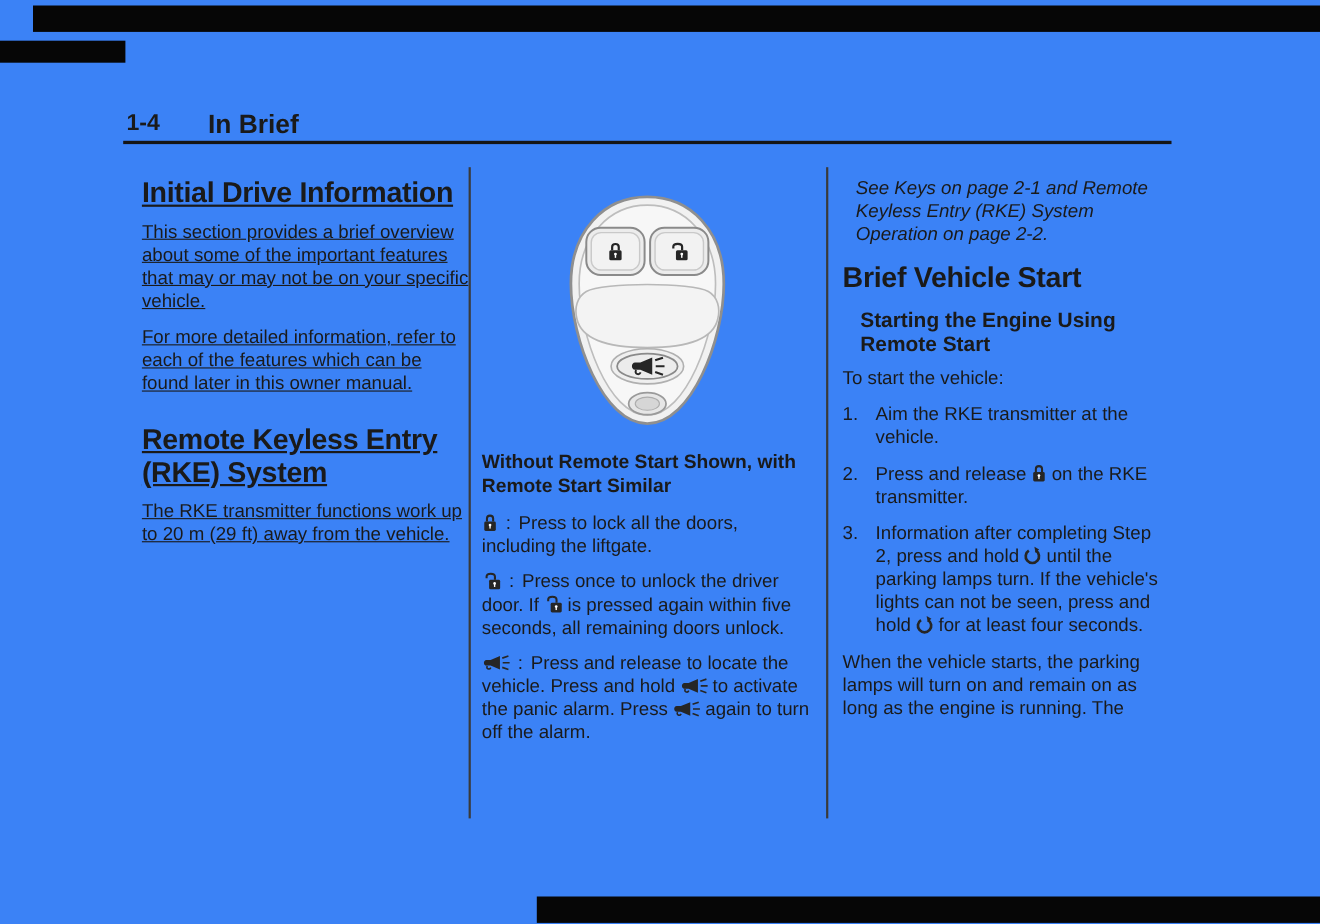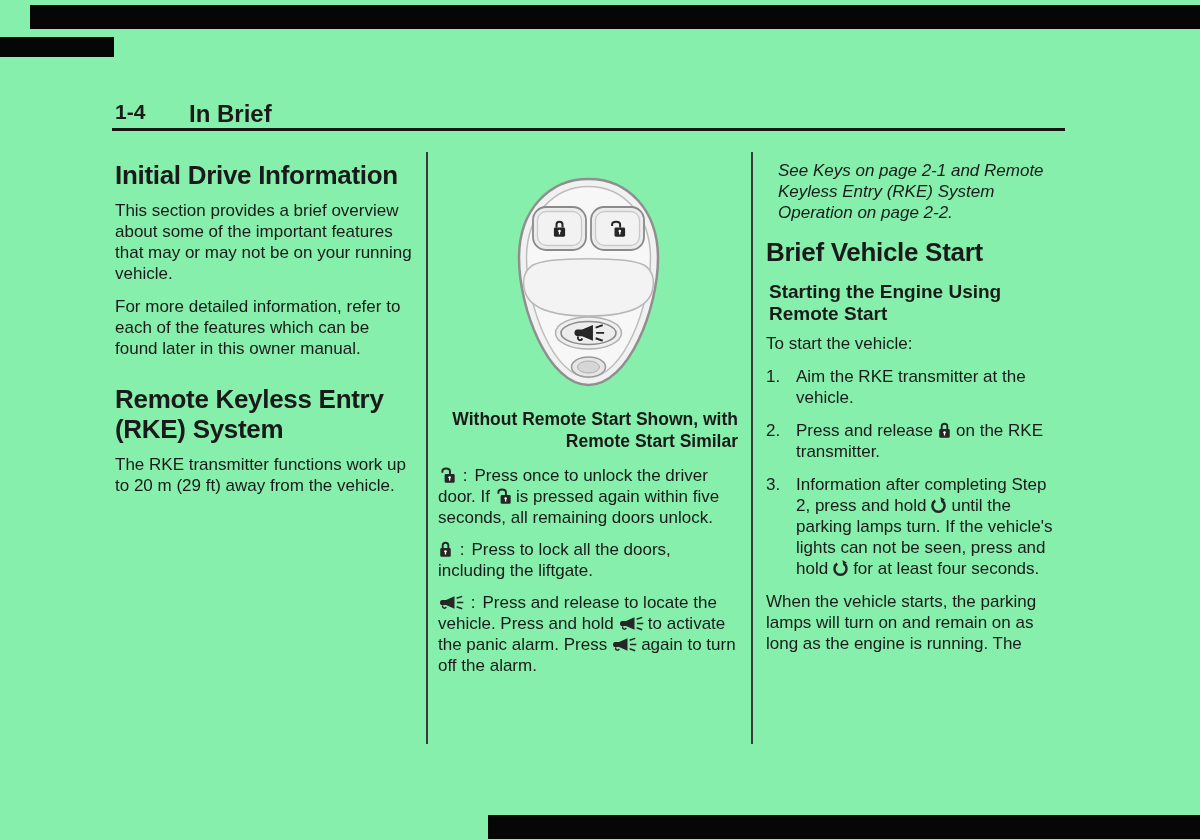--- a/index.html
+++ b/index.html
@@ -4,52 +4,52 @@
 <style>
   html, body { margin: 0; padding: 0; }
   body {
     width: 1200px; height: 840px;
     background: #ffffff;
     font-family: "Liberation Sans", sans-serif;
     color: #1a1a1a;
     position: relative;
     overflow: hidden;
   }
-  .page { position: absolute; inset: 0; background: #86efac; }
+  .page { position: absolute; inset: 0; background: #3b82f6; }
 
   
   .scan-bar { position: absolute; background: #060606; }
   .scan-bar.top    { left: 30px;  top: 5px;   width: 1170px; height: 24px; }
   .scan-bar.stub   { left: 0;     top: 37px;  width: 114px;  height: 20px; }
   .scan-bar.bottom { left: 488px; top: 815px; width: 712px;  height: 24px; }
 
   
   .hdr-num   { position: absolute; left: 115px; top: 100px; font-size: 21px; font-weight: bold; }
   .hdr-title { position: absolute; left: 189px; top: 100px; font-size: 24px; font-weight: bold; }
   .hdr-rule  { position: absolute; left: 112px; top: 128px; width: 953px; height: 3px; background: #151515; }
 
   
   .vrule { position: absolute; top: 152px; height: 592px; width: 2px; background: #3a3a3a; }
   .vrule.v1 { left: 426px; }
   .vrule.v2 { left: 751px; }
 
   
   .col { position: absolute; top: 160px; width: 298px; font-size: 17px; line-height: 21px; }
-  .col.left  { left: 115px; }
+  .col.left  { left: 129px; text-decoration: underline; }
   .col.mid   { left: 438px; width: 300px; }
   .col.right { left: 766px; }
 
   .big-title { font-size: 26px; line-height: 30px; font-weight: bold; letter-spacing: -0.3px; margin: 0 0 10px 0; }
   .big-title.gap-above { margin-top: 25px; }
-  .sub-title { font-size: 19px; line-height: 22px; font-weight: bold; margin: 14px 0 8px 3px; }
+  .sub-title { font-size: 19px; line-height: 22px; font-weight: bold; margin: 14px 0 8px 16px; }
   p.body-para { margin: 0 0 12px 0; }
 
   
   .fob-wrap { text-align: center; margin: 16px 0 15px 0; }
-  .fig-caption { font-weight: bold; font-size: 17.5px; line-height: 22px; text-align: right; margin: 0 0 13px 0; }
+  .fig-caption { font-weight: bold; font-size: 17.5px; line-height: 22px; text-align: left; margin: 0 0 13px 0; }
   .icon-item { margin: 0 0 11px 0; }
 
   
   .xref { font-style: italic; margin: 0 0 14px 12px; }
 
   
   .steps { margin: 8px 0 0 0; }
   .step { display: flex; margin: 0 0 12px 0; }
   .step-num { width: 30px; flex: none; }
   .step-body { flex: 1; }
@@ -103,21 +103,21 @@
 
   <div class="hdr-num">1-4</div>
   <div class="hdr-title">In Brief</div>
   <div class="hdr-rule"></div>
 
   <div class="vrule v1"></div>
   <div class="vrule v2"></div>
 
   <div class="col left">
     <div class="big-title">Initial Drive Information</div>
-    <p class="body-para">This section provides a brief overview about some of the important features that may or may not be on your running vehicle.</p>
+    <p class="body-para">This section provides a brief overview about some of the important features that may or may not be on your specific vehicle.</p>
     <p class="body-para">For more detailed information, refer to each of the features which can be found later in this owner manual.</p>
     <div class="big-title gap-above">Remote Keyless Entry (RKE) System</div>
     <p class="body-para">The RKE transmitter functions work up to 20 m (29 ft) away from the vehicle.</p>
   </div>
 
   <div class="col mid">
     <div class="fob-wrap">
       <svg width="165" height="212" viewBox="0 0 165 212">
         <path d="M82.5,3 C122,3 152,34 152,82 C152,132 123,209 82.5,209 C42,209 13,132 13,82 C13,34 43,3 82.5,3 Z" fill="#f1f1f1" stroke="#8f8f8f" stroke-width="2.5"></path>
         <path d="M82.5,10.5 C117,10.5 144.5,39 144.5,82 C144.5,128 118,201.5 82.5,201.5 C47,201.5 20.5,128 20.5,82 C20.5,39 48,10.5 82.5,10.5 Z" fill="#f7f7f7" stroke="#bdbdbd" stroke-width="1.5"></path>
@@ -137,35 +137,35 @@
           <ellipse cx="82.5" cy="157" rx="27.5" ry="11.5" fill="#ececec" stroke="#8a8a8a" stroke-width="1.6"></ellipse>
           <use href="#sym-horn" x="66" y="148" width="33" height="17.8"></use>
         </g>
         <g>
           <ellipse cx="82.5" cy="191" rx="17" ry="10" fill="#e6e6e6" stroke="#9a9a9a" stroke-width="1.6"></ellipse>
           <ellipse cx="82.5" cy="191" rx="11" ry="6" fill="#d6d6d6" stroke="#adadad" stroke-width="1"></ellipse>
         </g>
       </svg>
     </div>
     <div class="fig-caption">Without Remote Start Shown, with Remote Start Similar</div>
+
+    <p class="icon-item">
+      <svg class="icon ic-lock lead">
+          <use href="#sym-lock"></use>
+        </svg>
+      <span class="colon-sep">:</span><span>Press to lock all the doors, including the liftgate.</span>
+    </p>
 
     <p class="icon-item">
       <svg class="icon ic-unlock lead">
           <use href="#sym-unlock"></use>
         </svg>
       <span class="colon-sep">:</span><span>Press once to unlock the driver door. If</span><svg class="icon ic-unlock mid-txt">
           <use href="#sym-unlock"></use>
         </svg><span>is pressed again within five seconds, all remaining doors unlock.</span>
-    </p>
-
-    <p class="icon-item">
-      <svg class="icon ic-lock lead">
-          <use href="#sym-lock"></use>
-        </svg>
-      <span class="colon-sep">:</span><span>Press to lock all the doors, including the liftgate.</span>
     </p>
 
     <p class="icon-item">
       <svg class="icon ic-horn lead">
           <use href="#sym-horn"></use>
         </svg>
       <span class="colon-sep">:</span><span>Press and release to locate the vehicle. Press and hold</span><svg class="icon ic-horn mid-txt">
           <use href="#sym-horn"></use>
         </svg><span>to activate the panic alarm. Press</span><svg class="icon ic-horn mid-txt">
           <use href="#sym-horn"></use>

